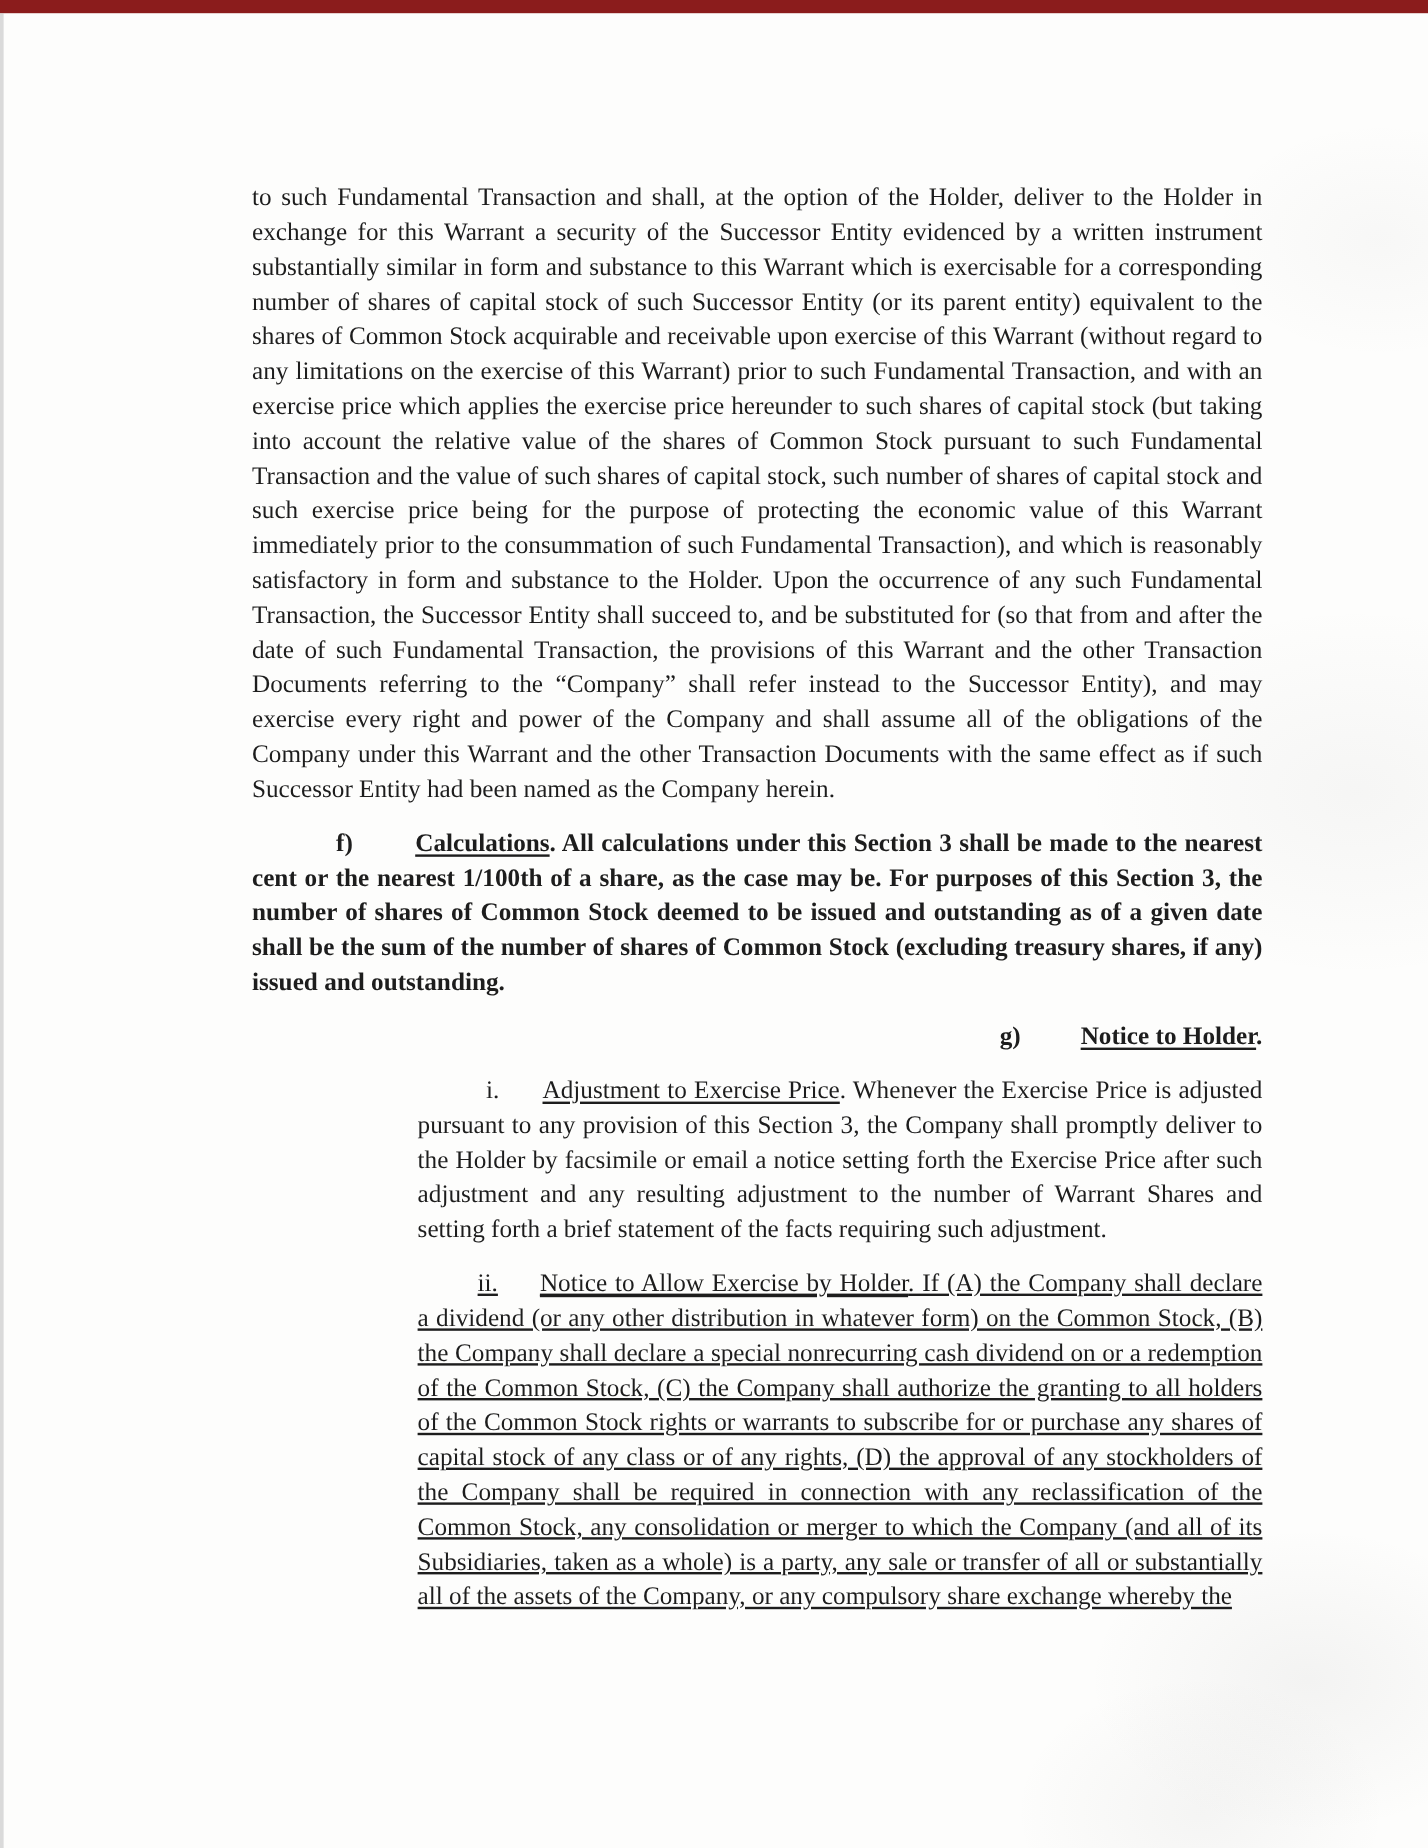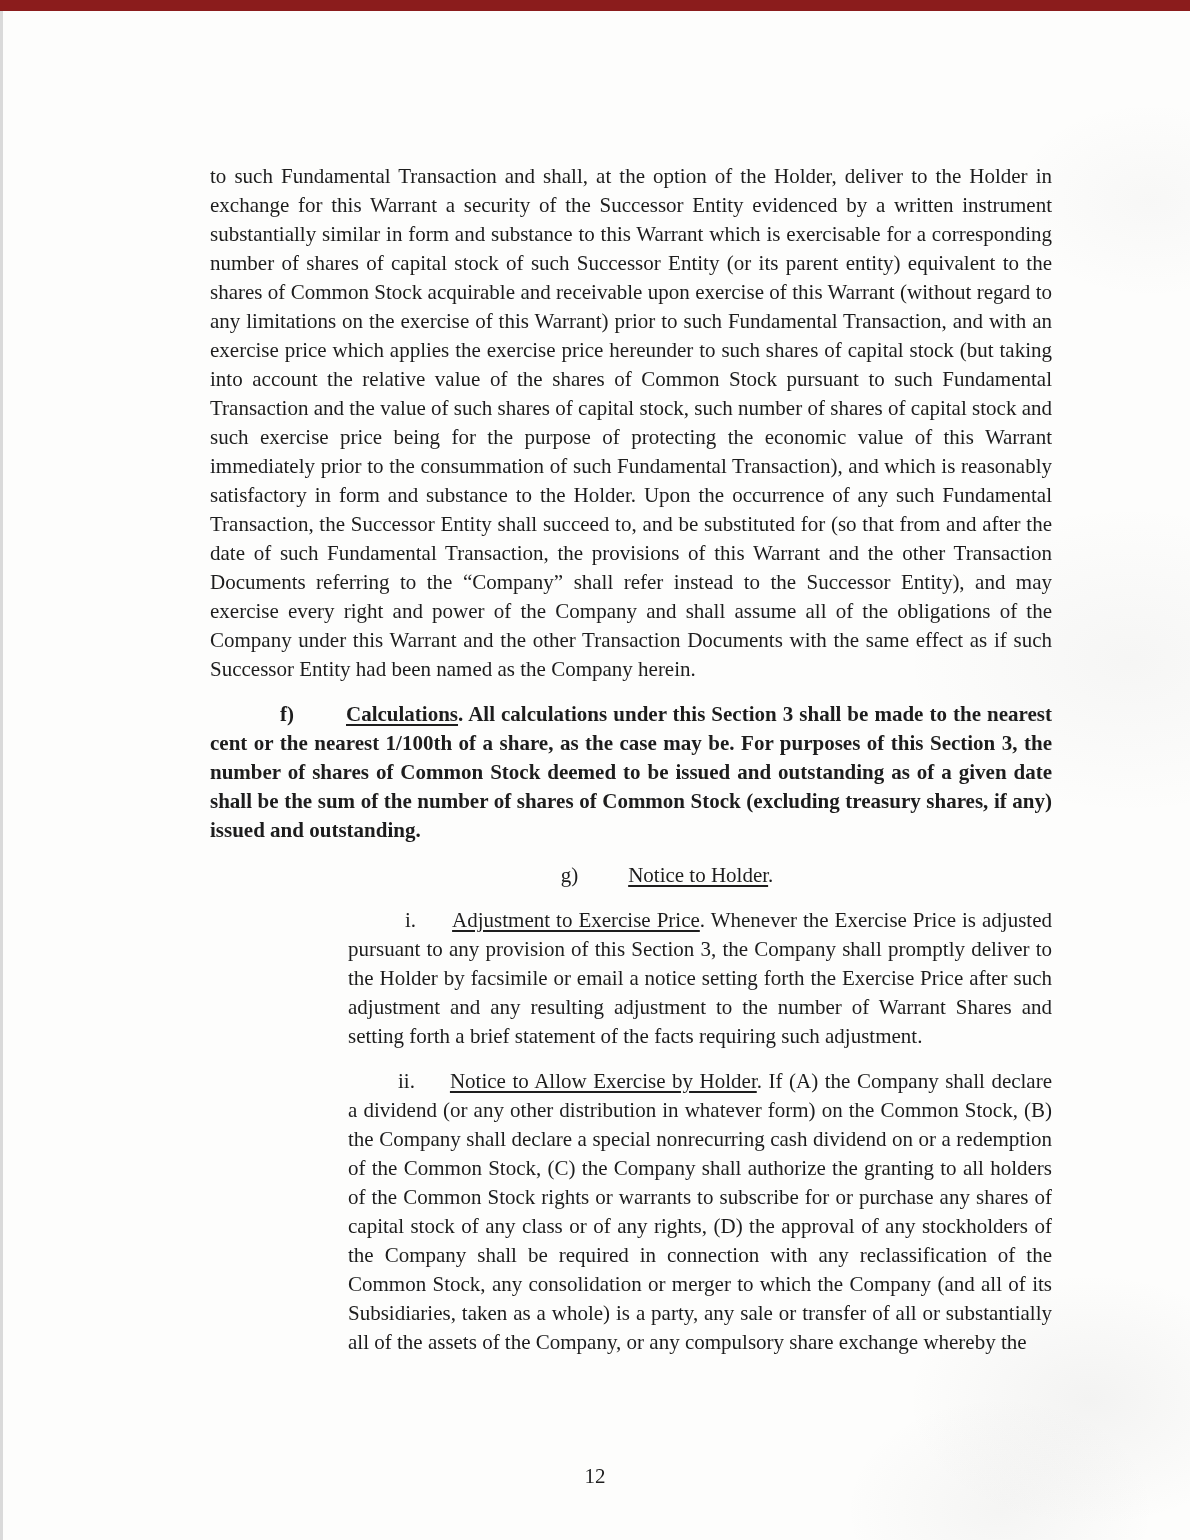--- a/index.html
+++ b/index.html
@@ -35,30 +35,30 @@
   }
 
   .content {
     position: absolute;
     top: 146px;
     left: 210px;
     width: 842px;
     text-align: justify;
   }
 
-  p { margin: 16px 0 16px 0; }
+  p { margin: 4px 0 16px 0; }
 
   .u { text-decoration: underline; text-underline-offset: 3px; }
 
   
   .par-f  { text-indent: 70px; font-weight: bold; }
-  .par-g  { text-indent: 72px; text-align: center; }
+  .par-g  { text-indent: 72px; text-align: right; font-weight: bold; }
   .indent-block { margin-left: 138px; }
   .par-i  { text-indent: 57px; }
-  .par-ii { text-indent: 50px; }
+  .par-ii { text-indent: 50px; text-decoration: underline; }
 
   .tab-f  { display: inline-block; width: 52px; }
   .tab-g  { display: inline-block; width: 50px; }
   .tab-i  { display: inline-block; width: 36px; }
   .tab-ii { display: inline-block; width: 35px; }
 
   .page-number {
     position: absolute;
     top: 1462px;
     left: 0;
@@ -86,15 +86,14 @@
     <div class="indent-block">
 
       <p class="par-i"><span>i.</span><span class="tab-i"></span><span class="u">Adjustment to Exercise Price</span><span>. Whenever the Exercise Price is adjusted pursuant to any provision of this Section 3, the Company shall promptly deliver to the Holder by facsimile or email a notice setting forth the Exercise Price after such adjustment and any resulting adjustment to the number of Warrant Shares and setting forth a brief statement of the facts requiring such adjustment.</span></p>
 
       <p class="par-ii"><span>ii.</span><span class="tab-ii"></span><span class="u">Notice to Allow Exercise by Holder</span><span>. If (A) the Company shall declare a dividend (or any other distribution in whatever form) on the Common Stock, (B) the Company shall declare a special nonrecurring cash dividend on or a redemption of the Common Stock, (C) the Company shall authorize the granting to all holders of the Common Stock rights or warrants to subscribe for or purchase any shares of capital stock of any class or of any rights, (D) the approval of any stockholders of the Company shall be required in connection with any reclassification of the Common Stock, any consolidation or merger to which the Company (and all of its Subsidiaries, taken as a whole) is a party, any sale or transfer of all or substantially all of the assets of the Company, or any compulsory share exchange whereby the</span></p>
 
     </div>
 
   </div>
 
-  <div class="page-number">12</div>
 
 </div>
 
 </body></html>

